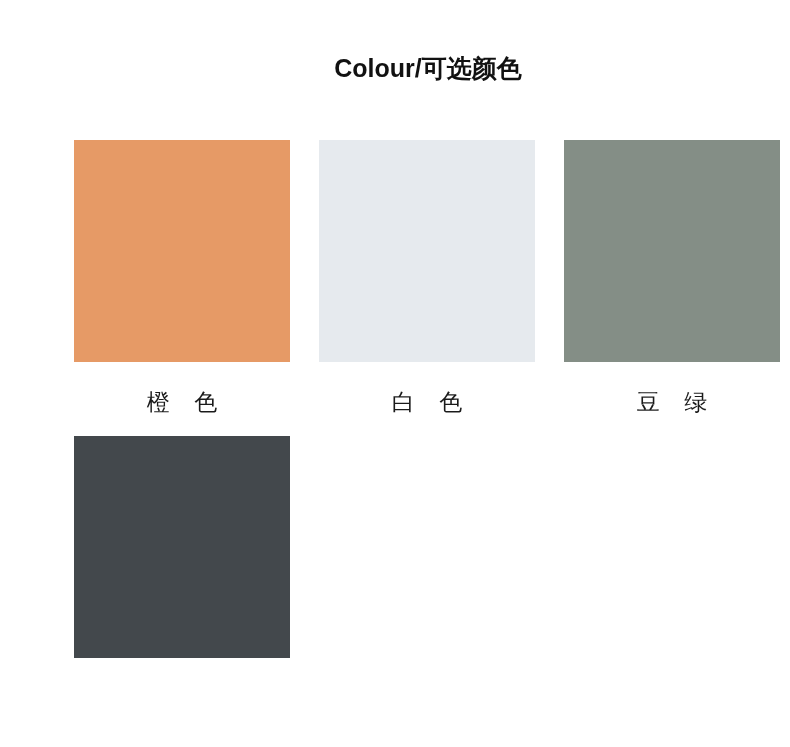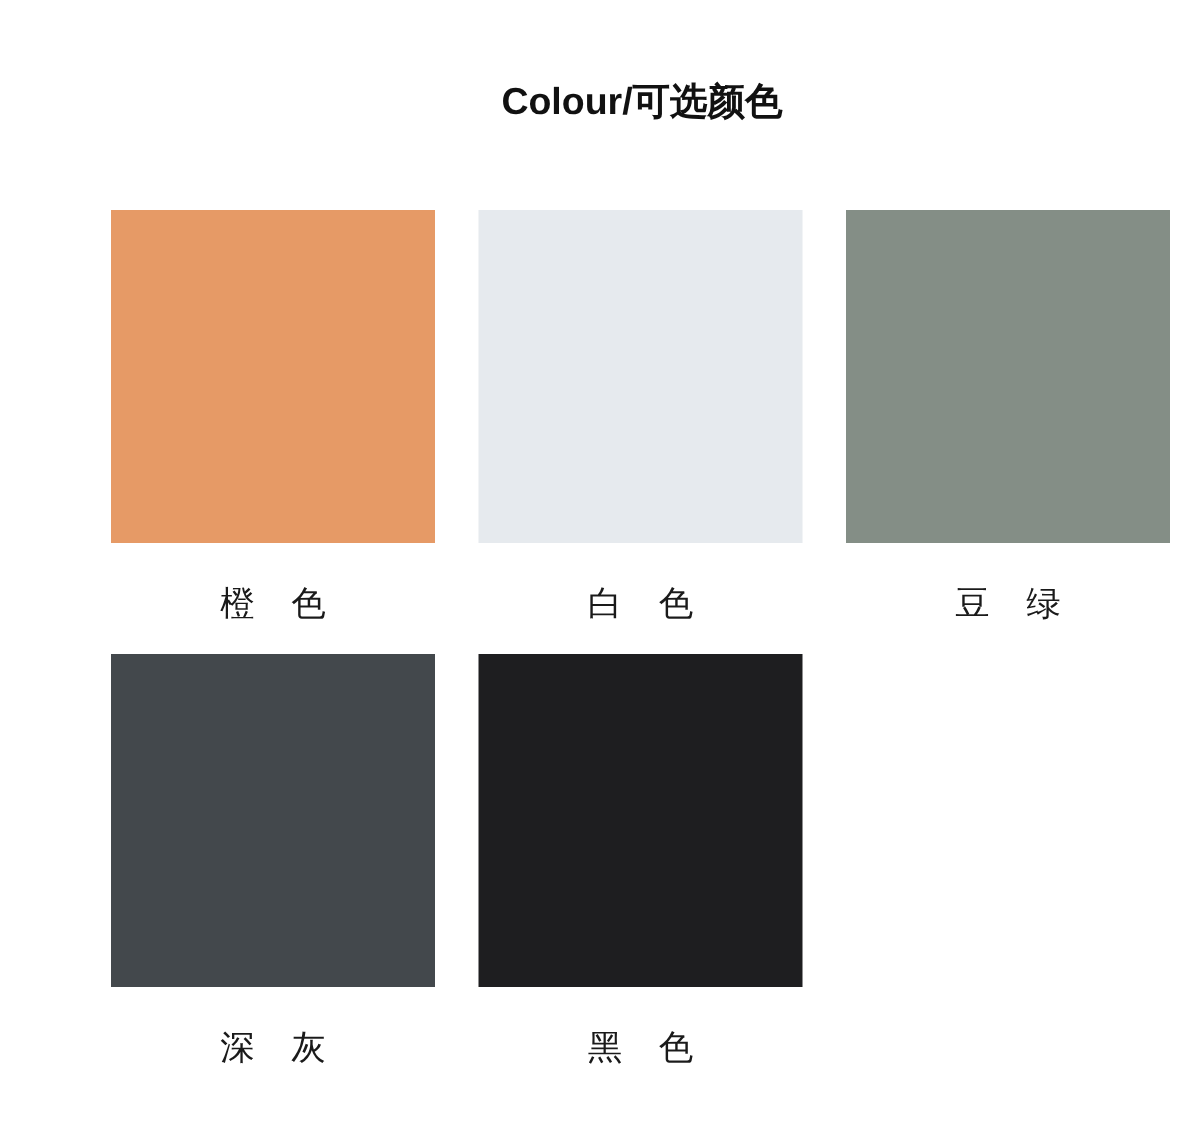--- a/index.html
+++ b/index.html
@@ -95,22 +95,17 @@
       <div class="swatch-label">白 色</div>
     </div>
 
     <div class="swatch-cell">
       <div class="swatch-chip" style="background-color: rgb(132, 142, 134);"></div>
       <div class="swatch-label">豆 绿</div>
     </div>
 
     <div class="swatch-cell">
       <div class="swatch-chip" style="background-color: rgb(67, 72, 76);"></div>
-      <div class="swatch-label">深 灰</div>
     </div>
 
-    <div class="swatch-cell">
-      <div class="swatch-chip" style="background-color: rgb(30, 30, 32);"></div>
-      <div class="swatch-label">黑 色</div>
-    </div>
 
   </div>
 </div>
 
 </body></html>

